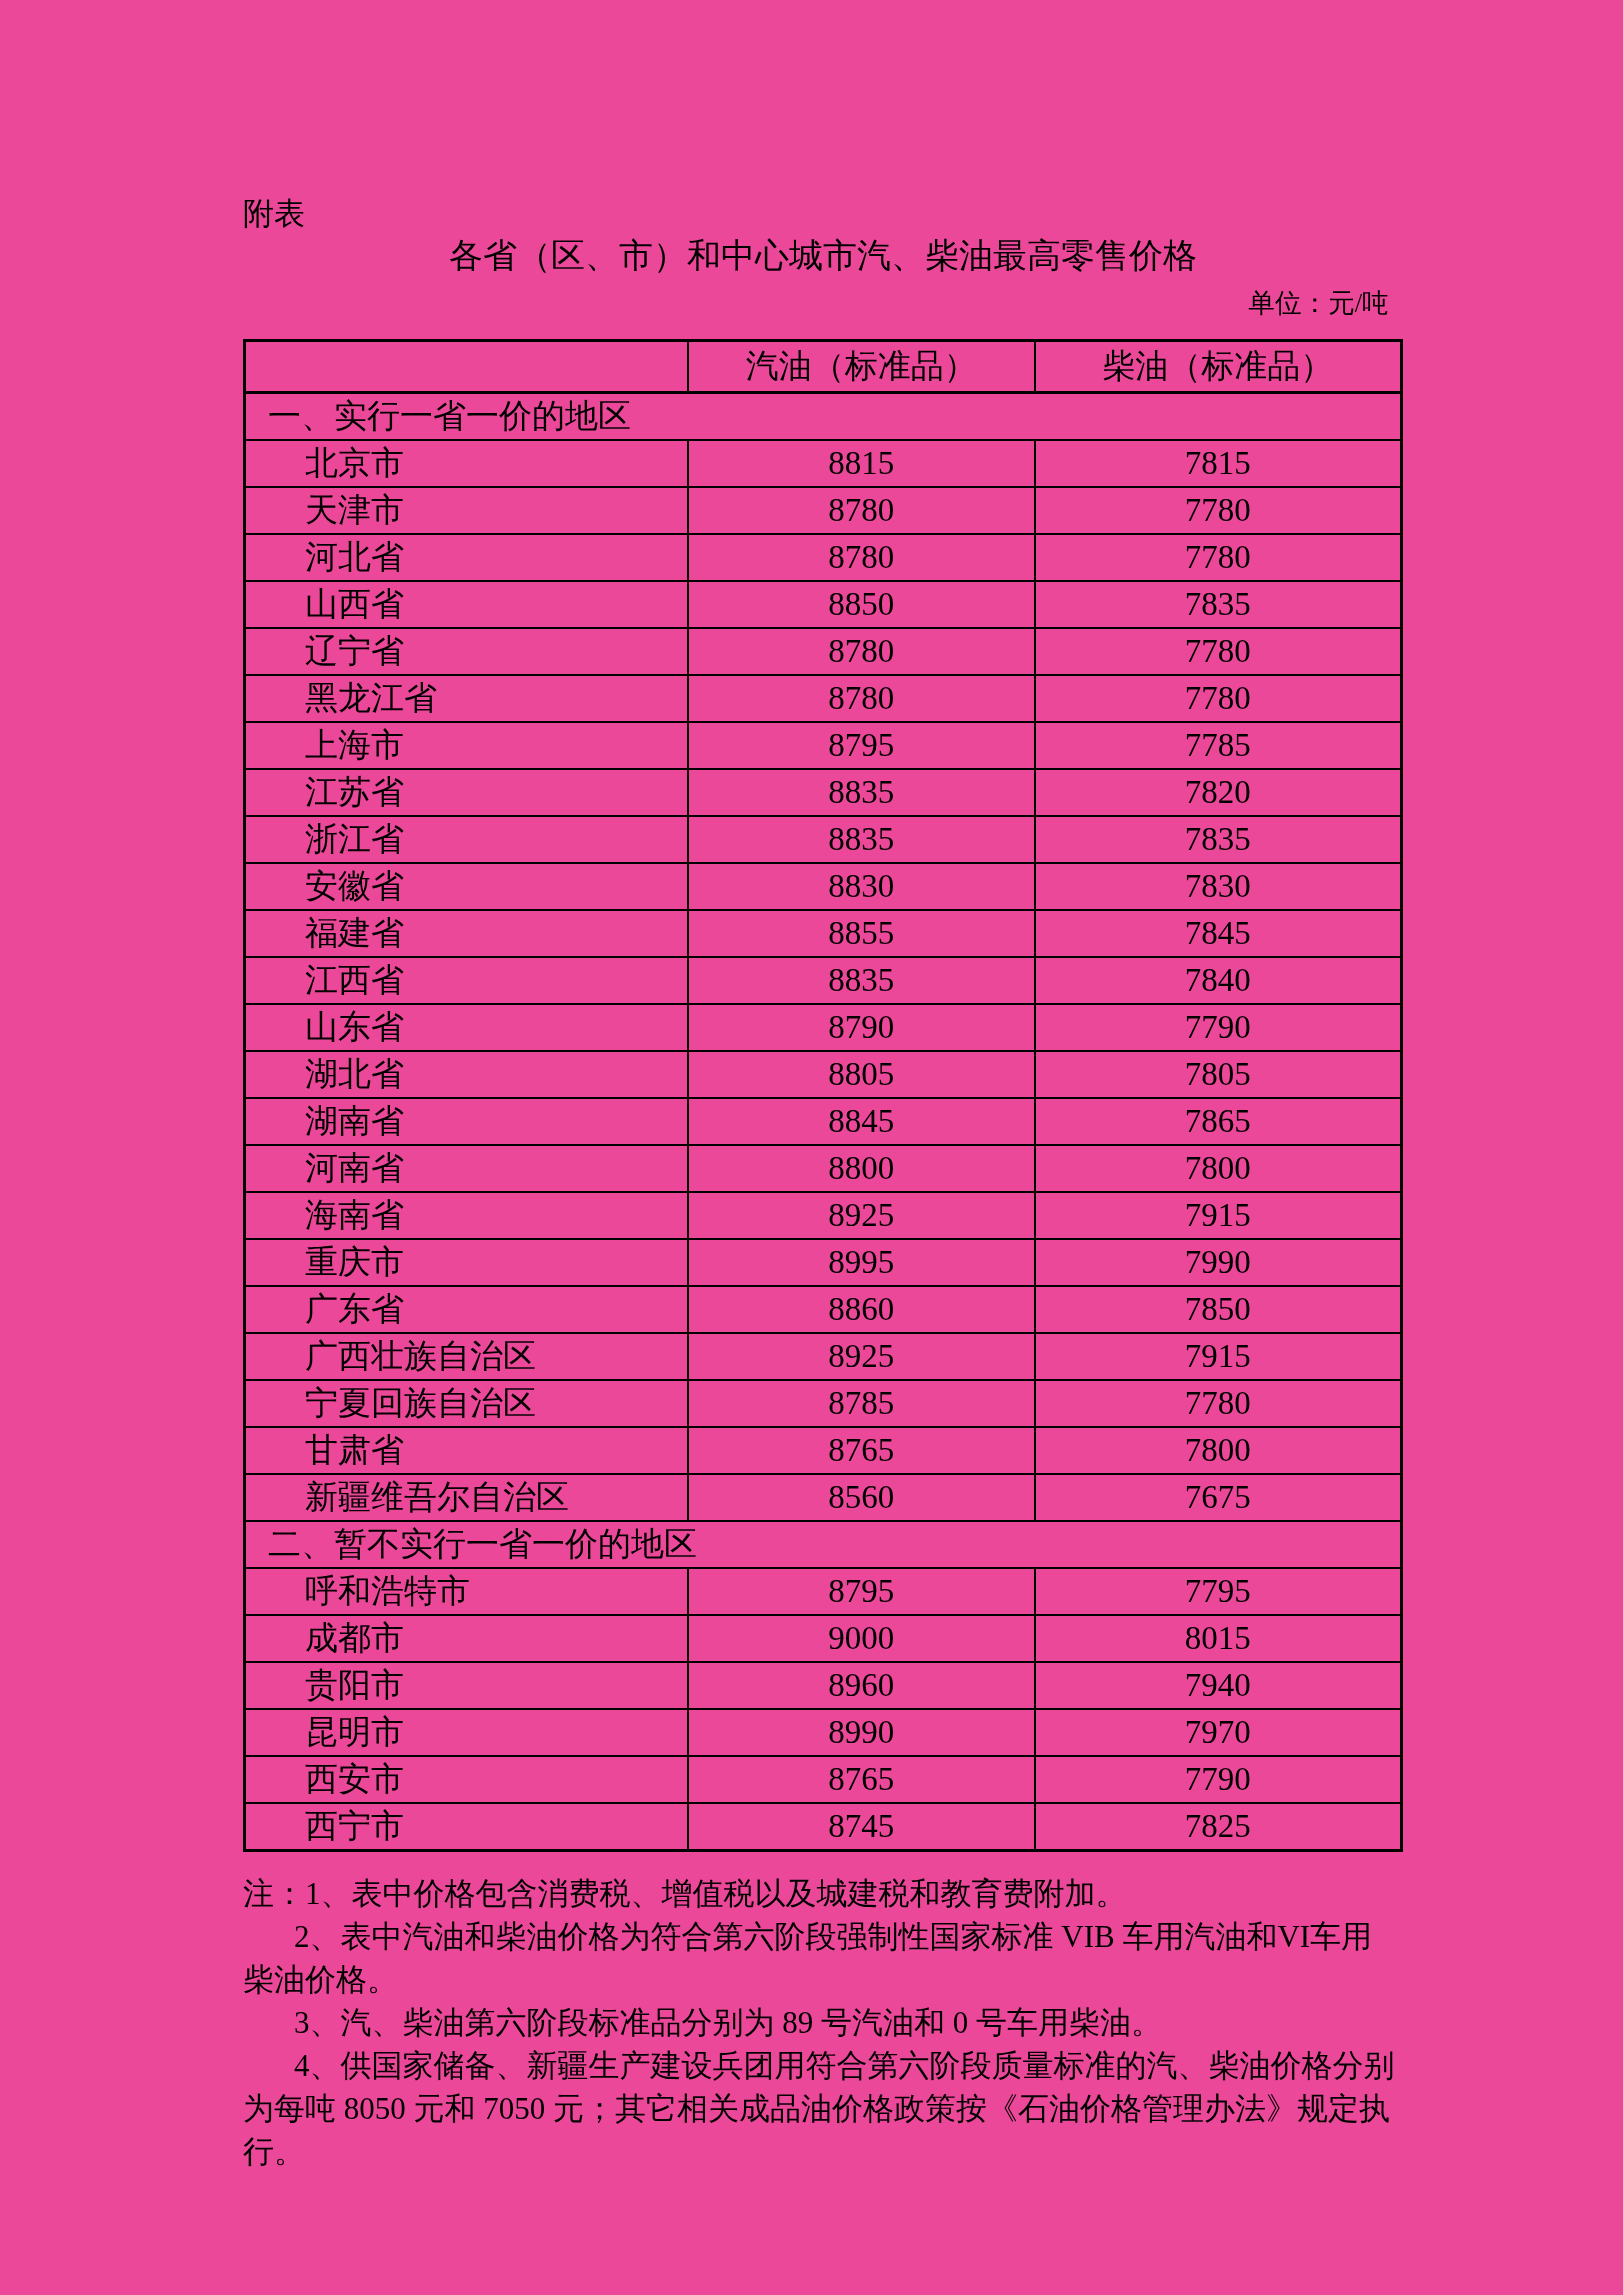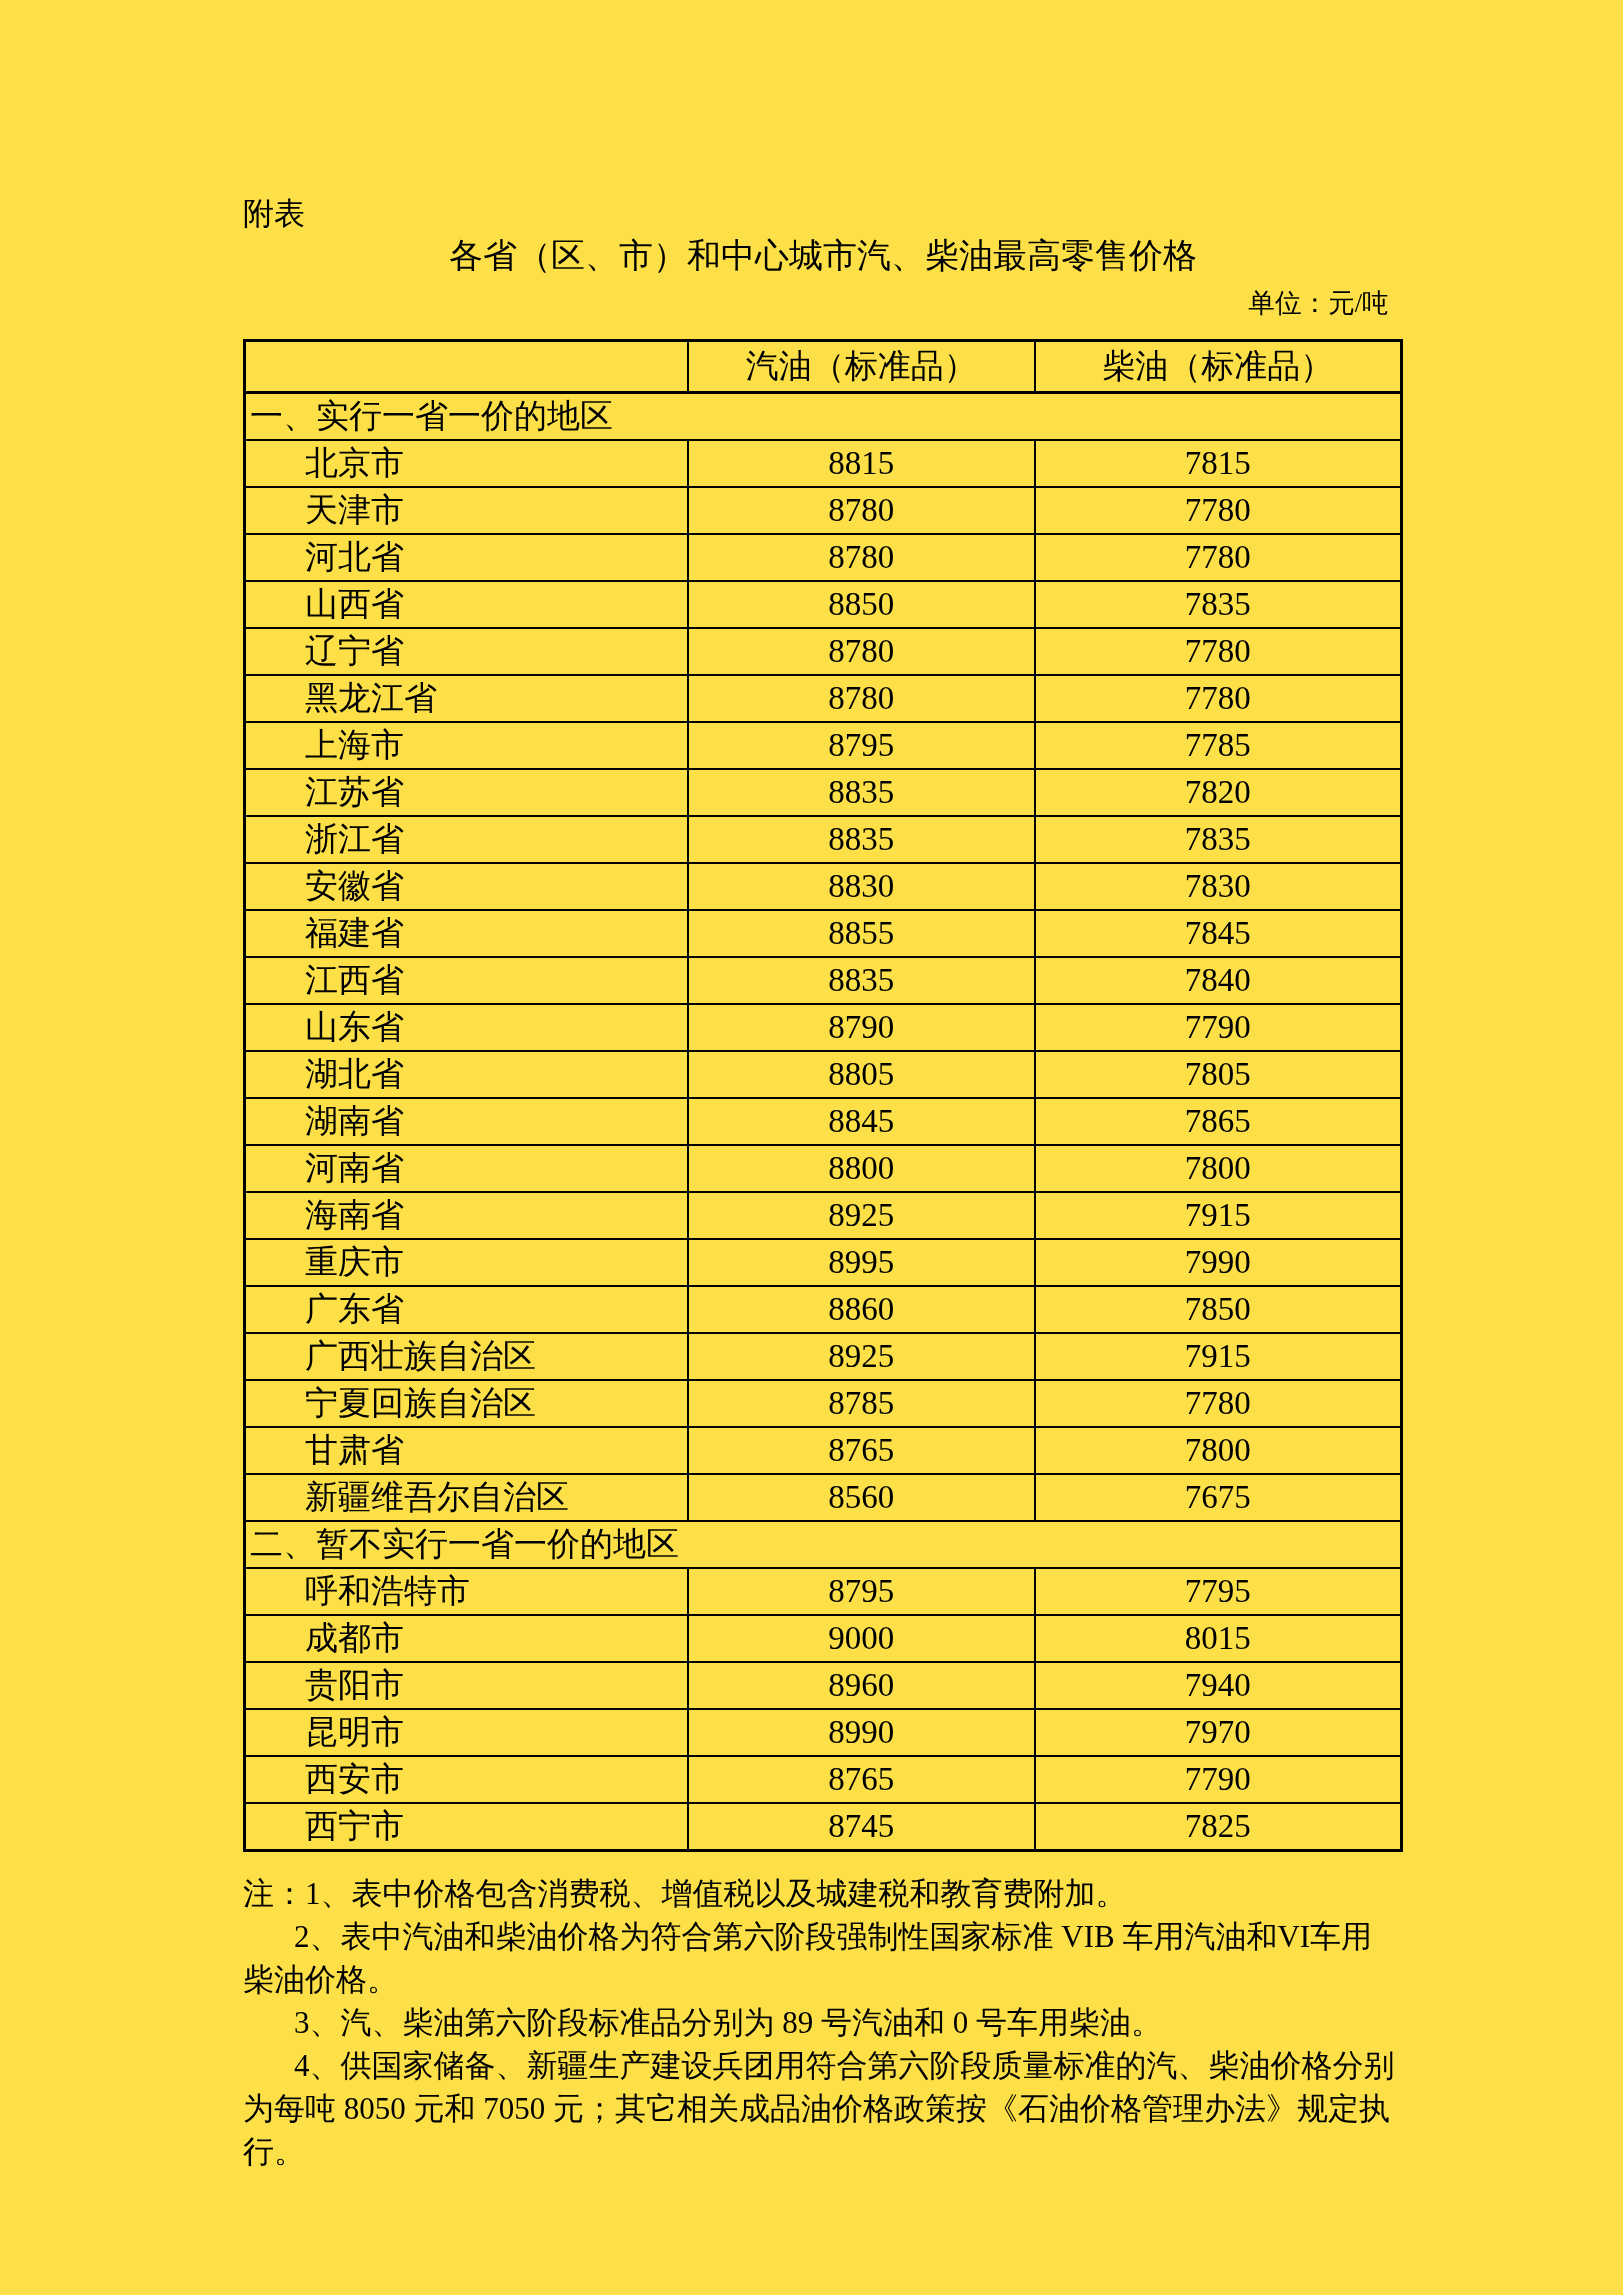--- a/index.html
+++ b/index.html
@@ -4,21 +4,21 @@
 <style>
   html, body {
     margin: 0;
     padding: 0;
     background: #ffffff;
   }
   .page {
     position: relative;
     width: 1623px;
     height: 2295px;
-    background: #fde047;
+    background: #ec4899;
     color: #000000;
     font-family: "Liberation Serif", "DejaVu Serif", serif;
     box-sizing: border-box;
     padding: 197px 220px 0 243px;
     overflow: hidden;
   }
   .attach-label {
     font-size: 31px;
     line-height: 33px;
   }
@@ -54,21 +54,21 @@
   }
   table.price-table thead th {
     height: 49px;
     font-weight: normal;
     text-align: center;
     border-bottom: 3.1px solid #000;
   }
   tr.row-section td {
     height: 42px;
     text-align: left;
-    padding-left: 4px;
+    padding-left: 22px;
   }
   tr.row-data td {
     height: 44px;
   }
   tr.row-data td.region {
     text-align: left;
     padding-left: 59px;
   }
   tr.row-data td.num {
     text-align: center;

